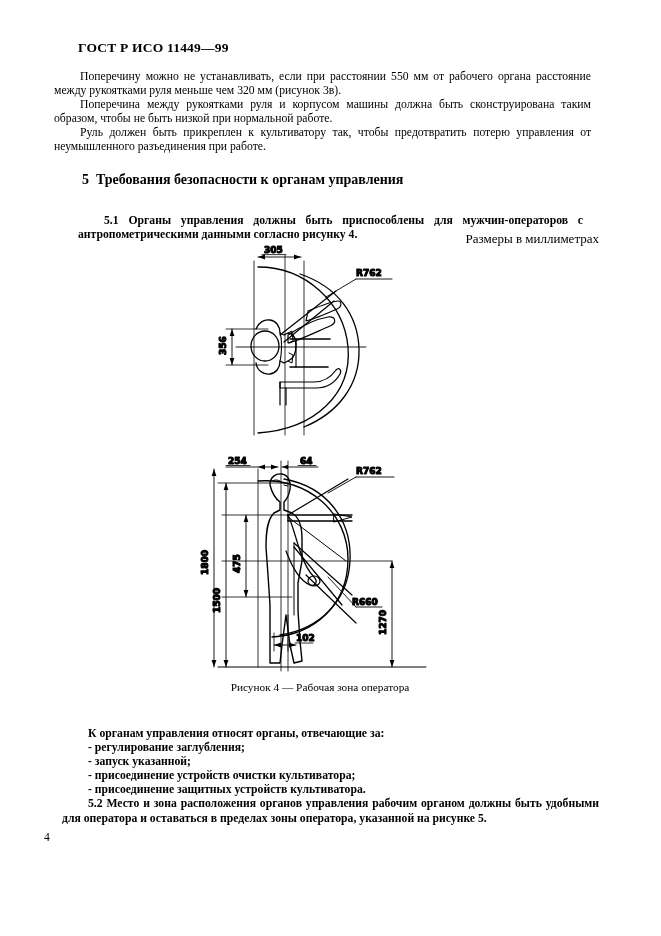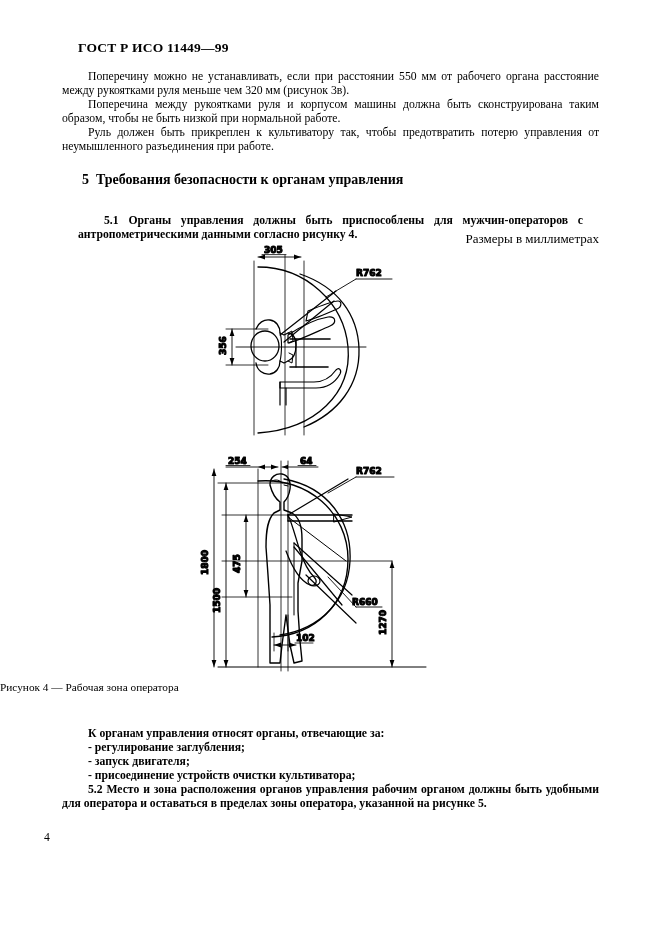--- a/index.html
+++ b/index.html
@@ -25,21 +25,21 @@
     position: absolute;
     left: 62px;
     top: 40px;
     font-size: 13.5px;
     font-weight: bold;
     letter-spacing: 0.2px;
     margin-left: 16px;
   }
   .body-text {
     position: absolute;
-    left: 62px;
+    left: 54px;
     top: 70px;
     width: 537px;
     font-size: 11.7px;
     line-height: 14.1px;
     text-align: justify;
   }
   .body-text p {
     margin: 0;
     text-indent: 26px;
   }
@@ -72,20 +72,21 @@
     top: 243px;
     width: 270px;
     height: 430px;
     text-align: center;
   }
   .figure-caption {
     position: absolute;
     left: 0;
     top: 681px;
     width: 640px;
+    text-align: center;
     font-size: 11.3px;
   }
   .tail-text {
     position: absolute;
     left: 62px;
     top: 727px;
     width: 537px;
     font-size: 11.7px;
     line-height: 14.1px;
     text-align: justify;
@@ -288,20 +289,21 @@
         </g>
       </g>
     </svg>
   </div>
 
   <div class="figure-caption">Рисунок 4 — Рабочая зона оператора</div>
 
   <div class="tail-text">
     <p>К органам управления относят органы, отвечающие за:</p>
     <p class="dash">-  регулирование заглубления;</p>
-    <p class="dash">-  запуск двигателя;</p>
+    <p class="dash">-  запуск указанной;</p>
     <p class="dash">-  присоединение устройств очистки культиватора;</p>
+    <p class="dash">-  присоединение защитных устройств культиватора.</p>
     <p>5.2  Место и зона расположения органов управления рабочим органом должны быть удобными для оператора и оставаться в пределах зоны оператора, указанной на рисунке 5.</p>
   </div>
 
   <div class="page-number">4</div>
 
 </div>
 
 </body></html>

